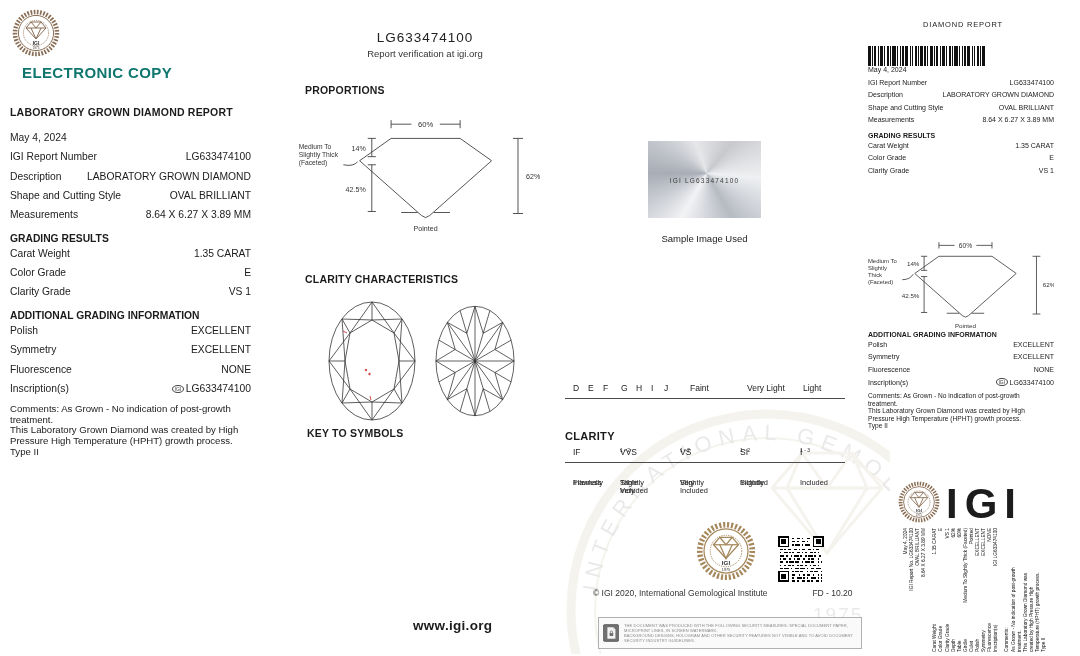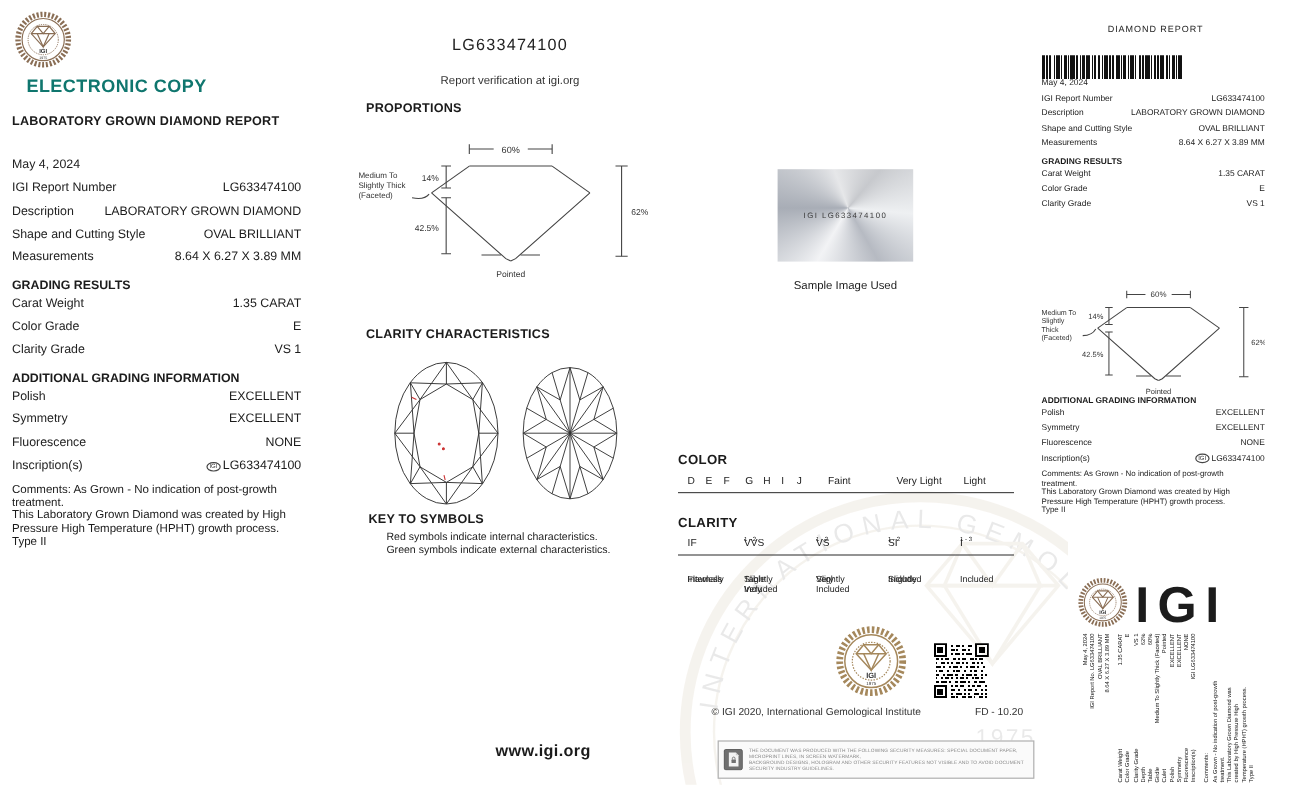--- a/index.html
+++ b/index.html
@@ -2,31 +2,31 @@
 <html><head>
 <meta charset="utf-8">
 <style>
   html,body{margin:0;padding:0;background:#ffffff;}
   #page{position:relative;width:1080px;height:656px;background:#fff;overflow:hidden;
         font-family:"Liberation Sans",sans-serif;color:#1b1b1b;}
   .abs{position:absolute;}
   
   .brand-lines{left:62px;top:14px;font-weight:bold;font-size:13.5px;line-height:16.5px;letter-spacing:.3px;}
   .ecopy{left:22px;top:64px;font-weight:bold;font-size:15px;letter-spacing:.4px;color:#0f766e;}
-  .lgd-title{left:10px;top:95px;font-weight:bold;font-size:10.5px;letter-spacing:.2px;}
+  .lgd-title{left:10px;top:106px;font-weight:bold;font-size:10.5px;letter-spacing:.2px;}
   .leftcol{left:10px;top:132px;width:241px;font-size:10.3px;}
   .drow{display:flex;justify-content:space-between;align-items:baseline;height:19.3px;}
   .drow .lbl{color:#222;}
   .drow .val{text-align:right;}
   .sechead{font-weight:bold;font-size:10.3px;height:19.3px;display:flex;align-items:center;}
   .comments{font-size:9.6px;line-height:10.6px;margin-top:2px;}
   
   .verify{left:330px;top:30px;width:190px;text-align:center;}
   .verify .num{font-size:13.5px;letter-spacing:1px;color:#222;}
-  .verify .note{font-size:9.5px;margin-top:17px;color:#333;}
+  .verify .note{font-size:9.5px;margin-top:3px;color:#333;}
   .h-mid{font-weight:bold;font-size:10.5px;letter-spacing:.2px;}
   .keylines{font-size:8.8px;line-height:10.5px;color:#222;}
   
   .sample{left:648px;top:141px;width:113px;height:77px;
     background:conic-gradient(from 40deg at 52% 42%,#c7c9cd,#eef0f2 55deg,#b6bac2 110deg,#f2f3f5 170deg,#a8adb6 230deg,#e6e7e9 300deg,#c7c9cd);}
   .sample .insc{position:absolute;left:0;right:0;top:36px;text-align:center;
     font-size:6.5px;letter-spacing:1.2px;color:#3a3a3a;}
   .sample-cap{left:608px;top:233px;width:193px;text-align:center;font-size:9.5px;}
   
   .scaleblock{width:285px;}
@@ -268,32 +268,27 @@
       <polyline points="42,115 33.6,87.4 13.7,98.6"></polyline>
       <polyline points="13.7,98.6 21.7,70.8 2,59"></polyline>
       <polyline points="2,59 21.7,47.2 13.7,19.4"></polyline>
       <polyline points="13.7,19.4 33.6,30.6 42,3"></polyline>
       <polyline points="42,3 50.4,30.6 70.3,19.4"></polyline>
       <polyline points="70.3,19.4 62.4,47.2 82,59"></polyline>
     </g>
   </svg>
 
   <div class="abs h-mid" style="left:307px;top:427px;">KEY TO SYMBOLS</div>
-  <div class="abs keylines" style="left:322px;top:442px;">
-    <div>Red symbols indicate internal characteristics.</div>
-    <div>Green symbols indicate external characteristics.</div>
-  </div>
 
   <div class="abs sample">
     <span class="insc">IGI LG633474100</span>
   </div>
   <div class="abs sample-cap">Sample Image Used</div>
 
   <div class="abs scaleblock" style="left:565px;top:378px;">
-    <div class="scale-title">COLOR</div>
     <div class="scale-row">
       <span style="left:8px">D</span>
       <span style="left:23px">E</span>
       <span style="left:38px">F</span>
       <span style="left:56px">G</span>
       <span style="left:71px">H</span>
       <span style="left:86px">I</span>
       <span style="left:99px">J</span>
       <span style="left:125px">Faint</span>
       <span style="left:182px">Very Light</span>

